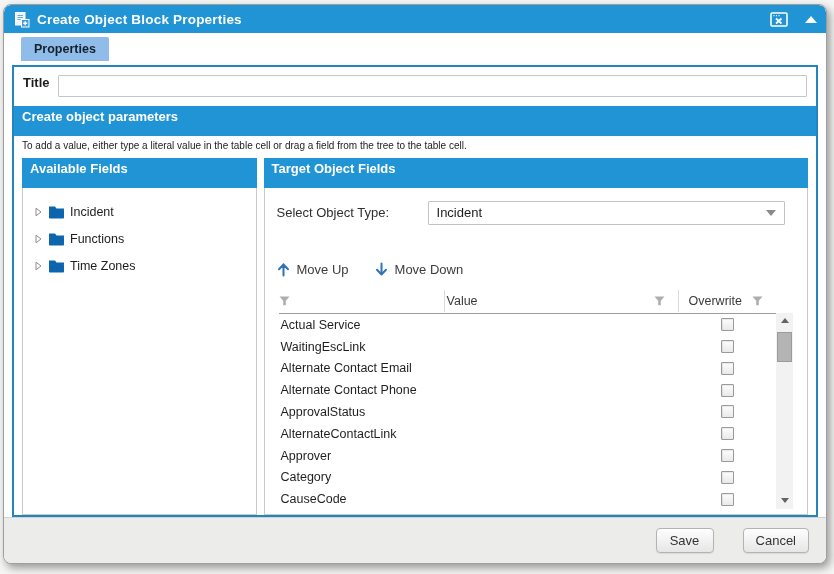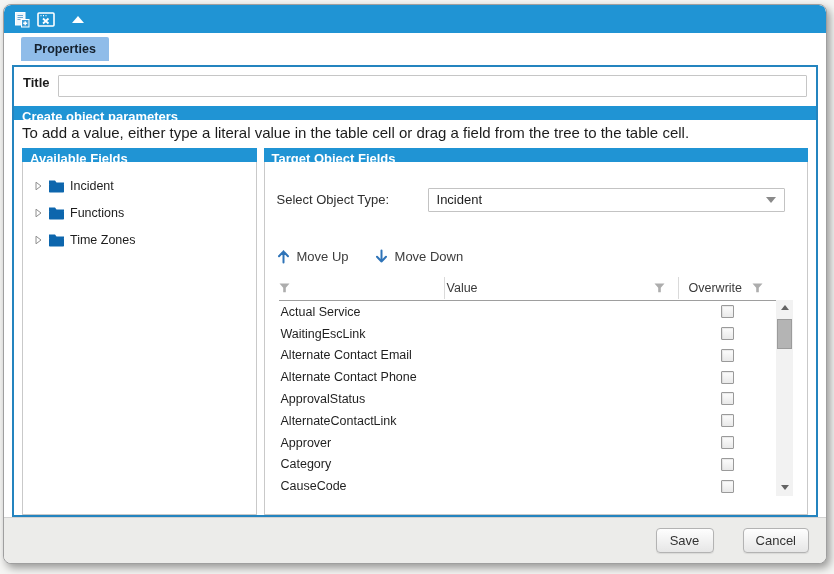--- a/index.html
+++ b/index.html
@@ -35,24 +35,24 @@
     border:2px solid #2484bf;background:#fff;
     display:flex;flex-direction:column;
   }
   .title-row{display:flex;padding:8px 9px 9px;gap:8px;}
   .title-row label{font-size:13px;font-weight:bold;color:#1d1d1d;}
   .title-row input{
     flex:1;height:20px;border:1px solid #c6c6c6;border-radius:1px;
     font-family:inherit;font-size:12.5px;padding:0 5px;outline:none;
   }
   .section-header{
-    height:14px;line-height:22px;background:#2094d4;color:#fff;
+    height:30px;line-height:22px;background:#2094d4;color:#fff;
     font-size:13px;font-weight:bold;padding-left:8px;
   }
-  .instructions{font-size:15px;color:#1c1c1c;padding:4px 8px 7px;}
+  .instructions{font-size:10px;color:#1c1c1c;padding:4px 8px 7px;}
   .columns{flex:1;display:flex;gap:7px;padding:0 8px 0;min-height:0;}
   .subpanel{display:flex;flex-direction:column;min-height:0;}
   .subpanel .body{flex:1;border:1px solid #c9c9c9;border-top:none;background:#fff;min-height:0;}
   .left-panel{width:249px;}
   .right-panel{flex:1;}
   
   .tree{padding-top:10px;}
   .tree-item{height:27px;display:flex;align-items:center;padding-left:11px;gap:5px;cursor:pointer;}
   .tree-item .lbl{font-size:12.5px;color:#1d1d1d;}
   
@@ -115,20 +115,21 @@
 
   <div class="titlebar">
     <span class="tb-ico">
       <svg width="17" height="17" viewBox="0 0 17 17">
         <rect x="2.5" y="1.5" width="9.5" height="12.5" fill="#eef6fc" stroke="#ffffff" stroke-width="1"></rect>
         <path d="M4.5 4.5h5.5M4.5 6.5h5.5M4.5 8.5h3" stroke="#6da6cf" stroke-width="1" fill="none"></path>
         <rect x="8.5" y="8.5" width="7.5" height="7.5" fill="#3f9cd6" stroke="#ffffff" stroke-width="1"></rect>
         <path d="M12.2 10.3v4M10.2 12.3h4" stroke="#ffffff" stroke-width="1.4"></path>
       </svg>
     </span>
+    <span class="win-title">Create Object Block Properties</span>
     <span class="tb-ico">
       <svg width="18" height="15" viewBox="0 0 18 15">
         <rect x="1" y="1" width="16" height="13" rx="1" fill="none" stroke="#ffffff" stroke-width="1.6"></rect>
         <path d="M3.5 3.6h1M6 3.6h1M8.5 3.6h1" stroke="#ffffff" stroke-width="1.3"></path>
         <path d="M6 6.5l5.5 5M11.5 6.5l-5.5 5" stroke="#ffffff" stroke-width="1.8"></path>
       </svg>
     </span>
     <span class="tb-ico">
         <span class="collapse-tri"></span>
       </span>

